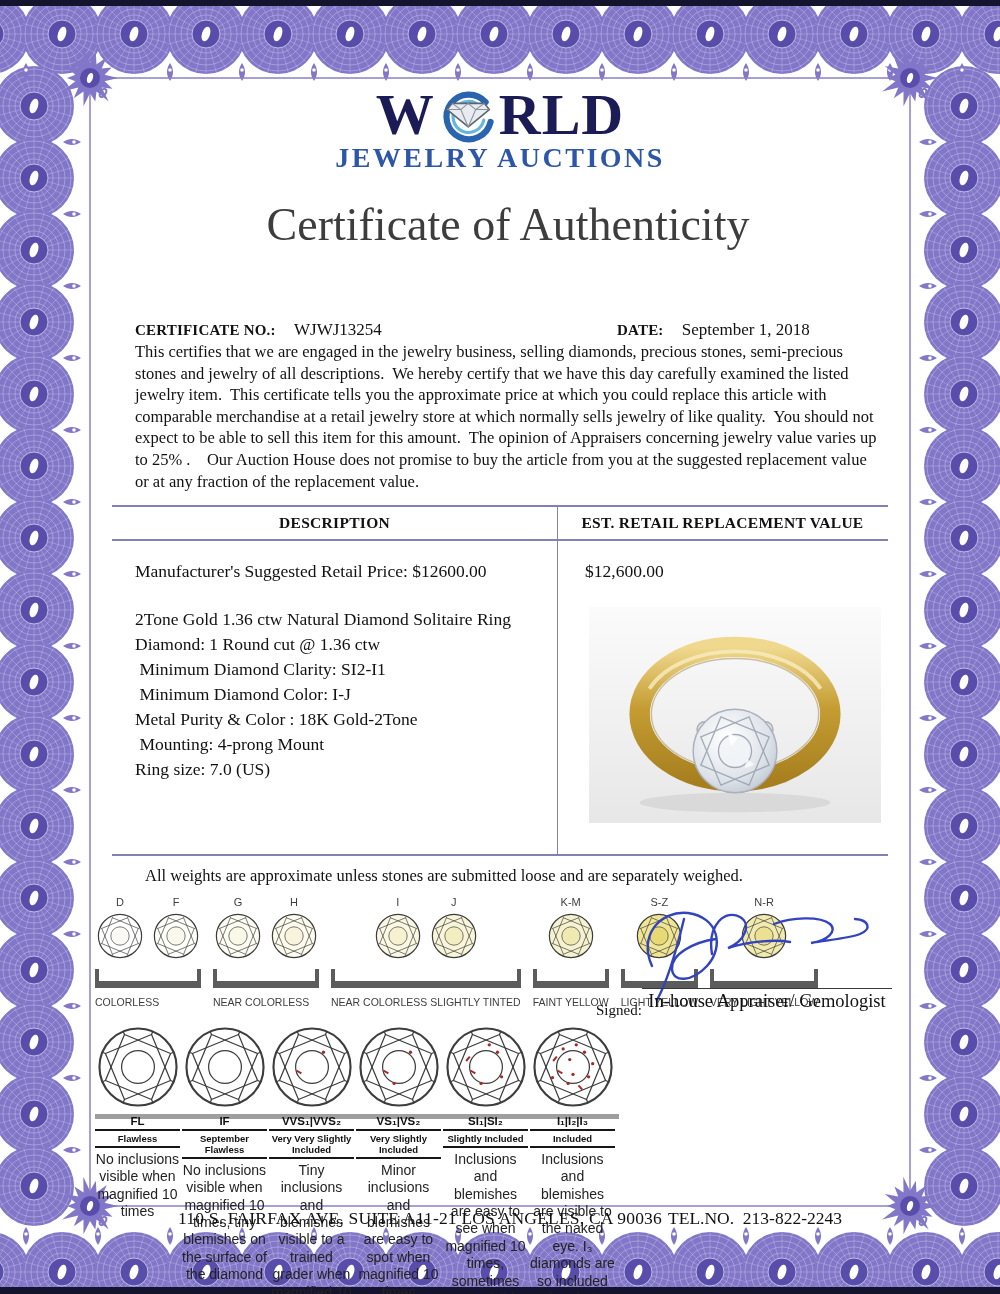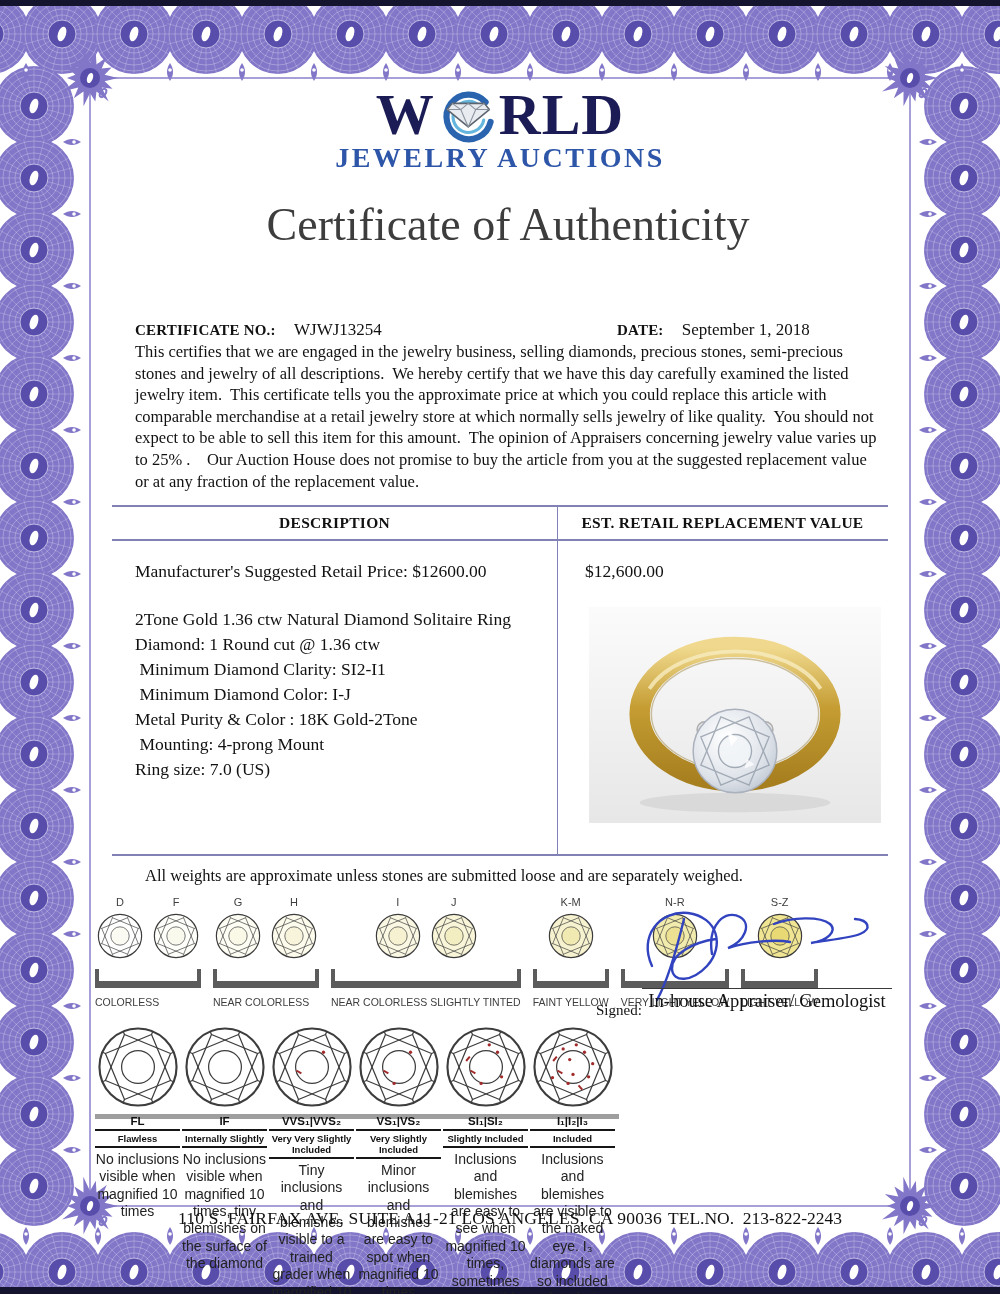--- a/index.html
+++ b/index.html
@@ -549,20 +549,48 @@
                 </svg>
               </div>
             </div>
           </div>
           <div class="cg-bracket"></div>
      <div class="cg-label">FAINT YELLOW</div>
         </div>
         <div class="cg">
           <div class="cg-cols">
             <div class="cg-col">
+              <div class="cg-grade">S-Z</div>
+      <div class="cg-stone">
+                <svg width="46" height="46" viewBox="-50 -50 100 100">
+    <circle r="47" fill="#efe592" stroke="#3d3d3d" stroke-width="2.6"></circle>
+    <g fill="none" stroke="#3d3d3d" stroke-width="1.5">
+      <polygon points="39.7,16.5 -16.5,39.7 -39.7,-16.5 16.5,-39.7"></polygon>
+                    <polygon points="16.5,39.7 -39.7,16.5 -16.5,-39.7 39.7,-16.5"></polygon>
+      <circle r="20" fill="#e8d975"></circle>
+                    <line x1="39.7" y1="16.5" x2="43.4" y2="18.0"></line>
+                    <line x1="16.5" y1="39.7" x2="18.0" y2="43.4"></line>
+                    <line x1="-16.5" y1="39.7" x2="-18.0" y2="43.4"></line>
+                    <line x1="-39.7" y1="16.5" x2="-43.4" y2="18.0"></line>
+                    <line x1="-39.7" y1="-16.5" x2="-43.4" y2="-18.0"></line>
+                    <line x1="-16.5" y1="-39.7" x2="-18.0" y2="-43.4"></line>
+                    <line x1="16.5" y1="-39.7" x2="18.0" y2="-43.4"></line>
+                    <line x1="39.7" y1="-16.5" x2="43.4" y2="-18.0"></line>
+    </g>
+                  <g fill="#a12a2a"></g>
+                </svg>
+              </div>
+            </div>
+          </div>
+          <div class="cg-bracket"></div>
+     <div class="cg-label">LIGHT YELLOW</div>
+        </div>
+        <div class="cg">
+          <div class="cg-cols">
+            <div class="cg-col">
               <div class="cg-grade">N-R</div>
       <div class="cg-stone">
                 <svg width="46" height="46" viewBox="-50 -50 100 100">
     <circle r="47" fill="#f2ebae" stroke="#3d3d3d" stroke-width="2.6"></circle>
     <g fill="none" stroke="#3d3d3d" stroke-width="1.5">
       <polygon points="39.7,16.5 -16.5,39.7 -39.7,-16.5 16.5,-39.7"></polygon>
                     <polygon points="16.5,39.7 -39.7,16.5 -16.5,-39.7 39.7,-16.5"></polygon>
       <circle r="20" fill="#ece092"></circle>
                     <line x1="39.7" y1="16.5" x2="43.4" y2="18.0"></line>
                     <line x1="16.5" y1="39.7" x2="18.0" y2="43.4"></line>
@@ -573,48 +601,20 @@
                     <line x1="16.5" y1="-39.7" x2="18.0" y2="-43.4"></line>
                     <line x1="39.7" y1="-16.5" x2="43.4" y2="-18.0"></line>
     </g>
                   <g fill="#a12a2a"></g>
                 </svg>
               </div>
             </div>
           </div>
           <div class="cg-bracket"></div>
      <div class="cg-label">VERY LIGHT YELLOW</div>
-        </div>
-        <div class="cg">
-          <div class="cg-cols">
-            <div class="cg-col">
-              <div class="cg-grade">S-Z</div>
-      <div class="cg-stone">
-                <svg width="46" height="46" viewBox="-50 -50 100 100">
-    <circle r="47" fill="#efe592" stroke="#3d3d3d" stroke-width="2.6"></circle>
-    <g fill="none" stroke="#3d3d3d" stroke-width="1.5">
-      <polygon points="39.7,16.5 -16.5,39.7 -39.7,-16.5 16.5,-39.7"></polygon>
-                    <polygon points="16.5,39.7 -39.7,16.5 -16.5,-39.7 39.7,-16.5"></polygon>
-      <circle r="20" fill="#e8d975"></circle>
-                    <line x1="39.7" y1="16.5" x2="43.4" y2="18.0"></line>
-                    <line x1="16.5" y1="39.7" x2="18.0" y2="43.4"></line>
-                    <line x1="-16.5" y1="39.7" x2="-18.0" y2="43.4"></line>
-                    <line x1="-39.7" y1="16.5" x2="-43.4" y2="18.0"></line>
-                    <line x1="-39.7" y1="-16.5" x2="-43.4" y2="-18.0"></line>
-                    <line x1="-16.5" y1="-39.7" x2="-18.0" y2="-43.4"></line>
-                    <line x1="16.5" y1="-39.7" x2="18.0" y2="-43.4"></line>
-                    <line x1="39.7" y1="-16.5" x2="43.4" y2="-18.0"></line>
-    </g>
-                  <g fill="#a12a2a"></g>
-                </svg>
-              </div>
-            </div>
-          </div>
-          <div class="cg-bracket"></div>
-     <div class="cg-label">LIGHT YELLOW</div>
         </div>
       </section>
 
     <div class="sig-block">
       <svg class="sig-svg" width="270" height="108" viewBox="0 0 270 108">
         <g fill="none" stroke="#3243c0" stroke-width="2.4" stroke-linecap="round">
           <path d="M30,72 C16,42 38,16 66,19 C96,23 103,52 85,72 C70,88 51,89 50,75 C49,60 72,48 94,45"></path>
           <path d="M90,60 C85,30 104,15 118,23 C130,30 123,47 106,54 C124,48 152,45 168,48"></path>
           <path d="M152,30 C170,23 198,22 208,30 C216,37 205,47 189,49 C206,46 228,44 238,40 C250,35 247,26 233,25"></path>
           <path d="M62,25 C54,58 45,88 35,106"></path>
@@ -665,21 +665,21 @@
                 <line x1="-39.7" y1="16.5" x2="-43.4" y2="18.0"></line>
                 <line x1="-39.7" y1="-16.5" x2="-43.4" y2="-18.0"></line>
                 <line x1="-16.5" y1="-39.7" x2="-18.0" y2="-43.4"></line>
                 <line x1="16.5" y1="-39.7" x2="18.0" y2="-43.4"></line>
                 <line x1="39.7" y1="-16.5" x2="43.4" y2="-18.0"></line>
     </g>
               <g fill="#a12a2a"></g>
             </svg>
           </div>
     <div class="cl-grade">IF</div>
-    <div class="cl-name">Internally Slightly</div>
+    <div class="cl-name">September Flawless</div>
     <div class="cl-desc">No inclusions visible when magnified 10 times, tiny blemishes on the surface of the diamond</div>
         </div>
         <div class="cl-col">
           <div class="cl-stone">
             <svg width="82" height="82" viewBox="-50 -50 100 100">
     <circle r="47" fill="#ffffff" stroke="#3d3d3d" stroke-width="2.6"></circle>
     <g fill="none" stroke="#3d3d3d" stroke-width="1.5">
       <polygon points="39.7,16.5 -16.5,39.7 -39.7,-16.5 16.5,-39.7"></polygon>
                 <polygon points="16.5,39.7 -39.7,16.5 -16.5,-39.7 39.7,-16.5"></polygon>
       <circle r="20" fill="#ffffff"></circle>

